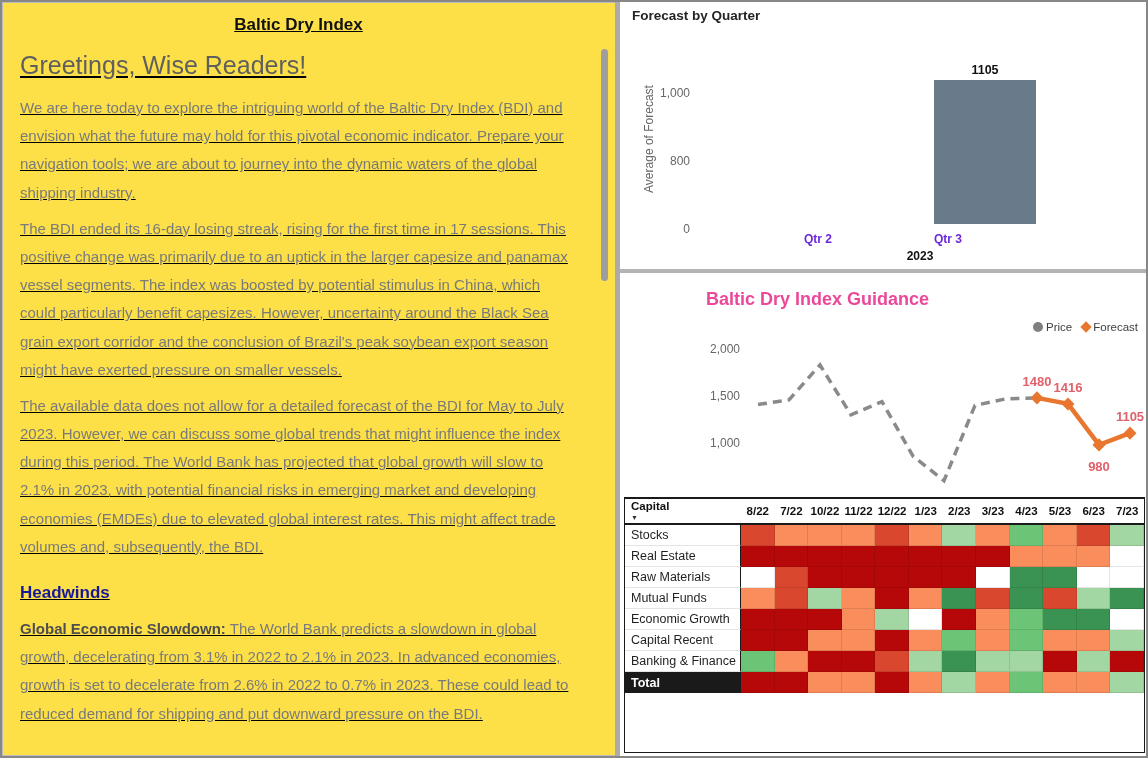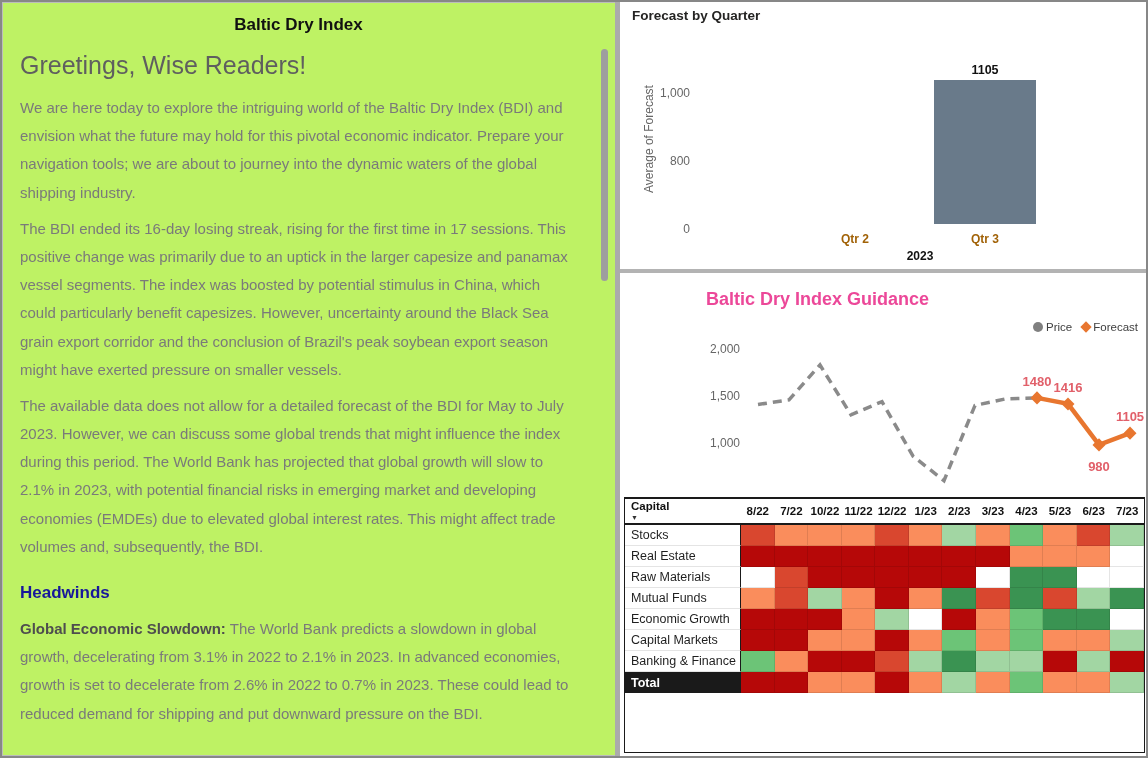--- a/index.html
+++ b/index.html
@@ -3,21 +3,21 @@
 <meta charset="utf-8">
 <style>
   * { margin:0; padding:0; box-sizing:border-box; }
   body { background:#e6e6e6; font-family:"Liberation Sans", sans-serif; }
   .page { position:relative; width:1148px; height:758px; background:#fff;
           border:2px solid #878787; overflow:hidden; }
   .inner { position:absolute; left:0; top:0; width:1144px; height:754px; }
 
   
   .left-card { position:absolute; left:0; top:0; width:613px; height:754px;
-               background:#bef264; border:1px solid #bcbcbc; border-right:none; overflow:hidden; }
+               background:#fde047; border:1px solid #bcbcbc; border-right:none; overflow:hidden;text-decoration:underline; }
   .doc { padding:12px 38px 0 17px; }
   .doc-title { text-align:center; font-size:17px; font-weight:bold; color:#111; margin-bottom:16px; }
   .doc-greeting { font-size:25px; color:#5f5f5f; font-weight:400; margin-bottom:14px; }
   .doc p { font-size:15px; color:#7a7a7a; line-height:1.88; margin-bottom:8px; }
   .doc h2 { font-size:17px; color:#17179b; font-weight:bold; margin-top:22px; margin-bottom:12px; }
   .doc .lead { font-weight:bold; color:#4e4e4e; }
   .scroll-thumb { position:absolute; right:7px; top:46px; width:7px; height:232px;
                   background:#9e9e9e; border-radius:4px; }
   .v-divider { position:absolute; left:613px; top:0; width:5px; height:754px; background:#ababab; }
 
@@ -26,22 +26,22 @@
                background:#fff; border-bottom:4px solid #b3b3b3; }
   .pt-title { position:absolute; left:12px; top:6px; font-size:13.5px; font-weight:bold; color:#252423; }
   .pt-ylabel { position:absolute; left:22px; top:212px; width:150px; text-align:center;
                color:#666; font-size:12px; transform:rotate(-90deg); transform-origin:0 0; }
   .pt-tick { position:absolute; width:46px; text-align:right; left:24px;
              color:#666; font-size:12px; }
   .bar-group { position:absolute; bottom:45px; width:102px; display:flex;
                flex-direction:column; align-items:center; }
   .bar-value { font-size:12.5px; font-weight:600; color:#111; margin-bottom:3px; }
   .bar { width:102px; }
-  .bar-cat { position:absolute; width:102px; top:230px; text-align:center;
-             font-size:12px; font-weight:bold; color:#a16207; }
+  .bar-cat { position:absolute; width:102px; top:230px; text-align:left;
+             font-size:12px; font-weight:bold; color:#6d28d9; }
   .bar-year { position:absolute; left:184px; width:232px; top:247px; text-align:center;
               font-size:12px; font-weight:bold; color:#111; }
 
   .panel-bottom { position:absolute; left:618px; top:275px; width:526px; height:479px; background:#fff; }
   .pb-title { position:absolute; left:86px; top:12px; font-size:18px; font-weight:bold; color:#ec4899; }
   .legend { position:absolute; top:44px; right:8px; display:flex; align-items:center;
             gap:10px; font-size:11.5px; color:#404040; }
   .legend-item { display:flex; align-items:center; gap:3px; }
   .legend-circle { width:10px; height:10px; border-radius:50%; display:inline-block; }
   .legend-diamond { width:8px; height:8px; transform:rotate(45deg); display:inline-block; }
@@ -207,21 +207,21 @@
             <div class="hc" style="background: rgb(182, 8, 8);"></div>
             <div class="hc" style="background: rgb(250, 141, 92);"></div>
             <div class="hc" style="background: rgb(162, 214, 163);"></div>
             <div class="hc" style="background: rgb(255, 255, 255);"></div>
             <div class="hc" style="background: rgb(182, 8, 8);"></div>
             <div class="hc" style="background: rgb(250, 141, 92);"></div>
             <div class="hc" style="background: rgb(108, 196, 119);"></div>
             <div class="hc" style="background: rgb(58, 147, 82);"></div>
             <div class="hc" style="background: rgb(58, 147, 82);"></div>
             <div class="hc" style="background: rgb(255, 255, 255);"></div>
-            <div class="rl">Capital Markets</div>
+            <div class="rl">Capital Recent</div>
             <div class="hc" style="background: rgb(182, 8, 8);"></div>
             <div class="hc" style="background: rgb(182, 8, 8);"></div>
             <div class="hc" style="background: rgb(250, 141, 92);"></div>
             <div class="hc" style="background: rgb(250, 141, 92);"></div>
             <div class="hc" style="background: rgb(182, 8, 8);"></div>
             <div class="hc" style="background: rgb(250, 141, 92);"></div>
             <div class="hc" style="background: rgb(108, 196, 119);"></div>
             <div class="hc" style="background: rgb(250, 141, 92);"></div>
             <div class="hc" style="background: rgb(108, 196, 119);"></div>
             <div class="hc" style="background: rgb(250, 141, 92);"></div>

